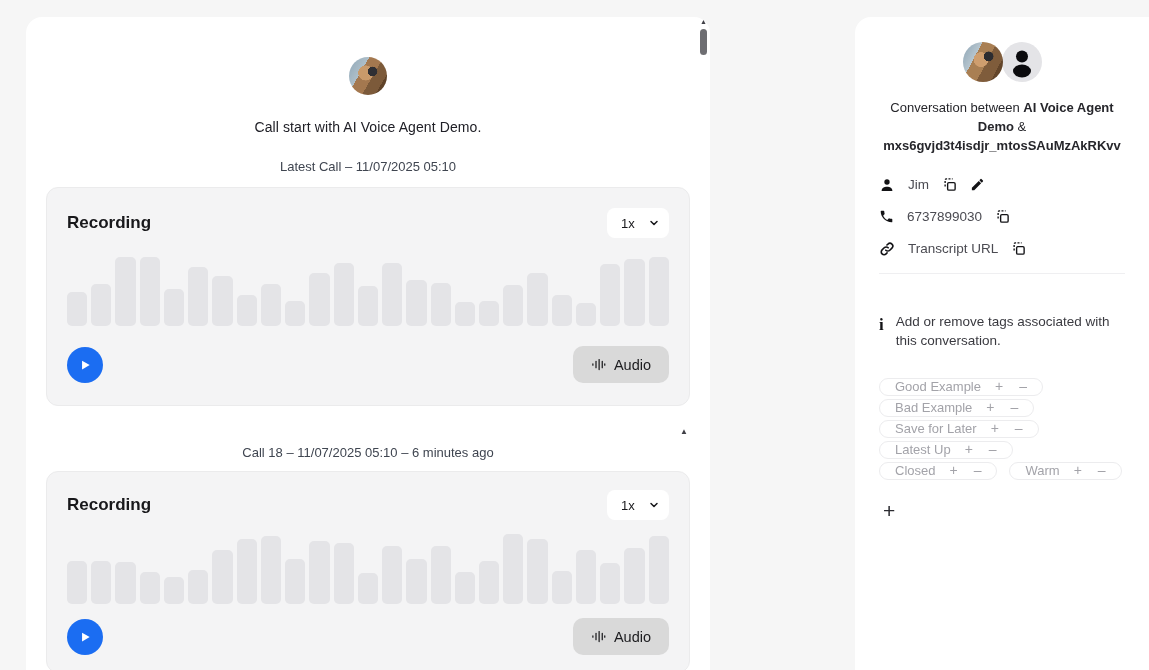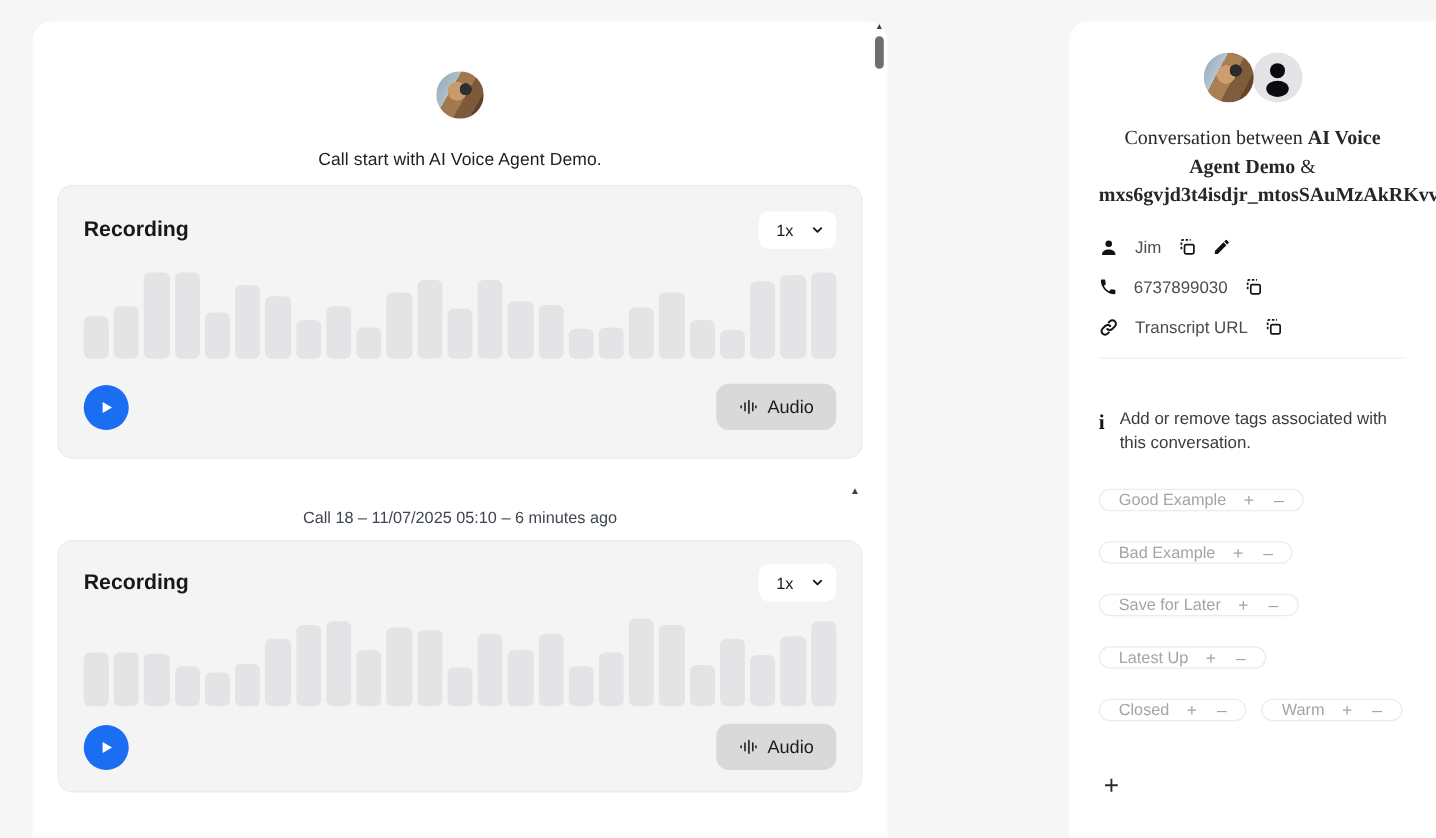--- a/index.html
+++ b/index.html
@@ -81,38 +81,38 @@
     width:40px; height:40px; border-radius:50%; z-index:2;
     background:
       radial-gradient(circle at 64% 36%, #2c2c30 0 13%, transparent 14%),
       radial-gradient(circle at 45% 44%, #cf9e6e 0 23%, transparent 24%),
       linear-gradient(118deg, #8ba3b4 0%, #b7c6cf 32%, #a97f53 32% 56%, #7f5c3b 56% 79%, #63452a 79%);
   }
   .silhouette-avatar {
     width:40px; height:40px; border-radius:50%; background:#e4e4e7; margin-left:-1px;
     overflow:hidden; display:flex; align-items:center; justify-content:center;
   }
-  .convo-text { margin-top:17px; text-align:center; font-size:16px; line-height:1.45; color:#26262b;font-family:Liberation Serif, serif; }
+  .convo-text { margin-top:17px; text-align:center; font-size:13px; line-height:1.45; color:#26262b; }
   .convo-text b { font-weight:700; }
 
   .contact-list { margin-top:21px; }
   .contact-row { display:flex; align-items:center; gap:13px; margin-bottom:16px; height:16px; }
   .contact-label { font-size:13.5px; color:#4b4b52; }
   .icon-btn { background:none; border:none; cursor:pointer; display:flex; align-items:center; padding:0; }
 
   .divider { border-top:1px solid #efeff1; margin-top:0px; }
 
   .tags-help { display:flex; gap:12px; margin-top:38px; align-items:flex-start; }
   .info-glyph { font-family:"Liberation Serif", serif; font-weight:700; font-size:17px; color:#131316; line-height:1; margin-top:4px; }
   .tags-help-text { font-size:13.5px; color:#3a3a40; line-height:1.45; max-width:254px; }
 
   .tags-wrap { margin-top:27px; width:256px; display:flex; flex-wrap:wrap; column-gap:12px; }
   .tag-pill {
-    display:inline-flex; align-items:center; height:18px; padding:0 15px;
-    border:1px solid #ececee; border-radius:16px; margin-bottom:24px;
+    display:inline-flex; align-items:flex-start; height:18px; padding:0 15px;
+    border:1px solid #ececee; border-radius:16px; margin-bottom:3px;
   }
   .tag-label { font-size:13px; color:#a3a3a9; margin-right:14px; }
   .tag-btn {
     background:none; border:none; font-family:"Liberation Sans",sans-serif;
     font-size:14px; color:#a3a3a9; cursor:pointer; padding:0 0; line-height:1;
   }
   .tag-btn + .tag-btn { margin-left:16px; }
 
   .add-tag-btn {
     margin-top:17px; margin-left:4px; background:none; border:none; cursor:pointer;
@@ -122,20 +122,21 @@
 </head>
 <body>
 
 <div class="main-panel">
   <div class="main-content">
 
     <div class="center-avatar"></div>
 
     <div class="call-title"><span>Call start with </span><span>AI Voice Agent Demo.</span></div>
 
+    <div class="call-sub">Latest Call – 11/07/2025 05:10</div>
 
     <div class="rec-card">
       <div class="rec-head">
         <div class="rec-title">Recording</div>
         <div class="select-wrap">
           <select class="speed-select">
             <option>1x</option>
           </select>
           <svg width="12" height="12" viewBox="0 0 24 24" fill="none" stroke="#18181b" stroke-width="3" stroke-linecap="round" stroke-linejoin="round">
               <path d="M6 9l6 6 6-6"></path>

